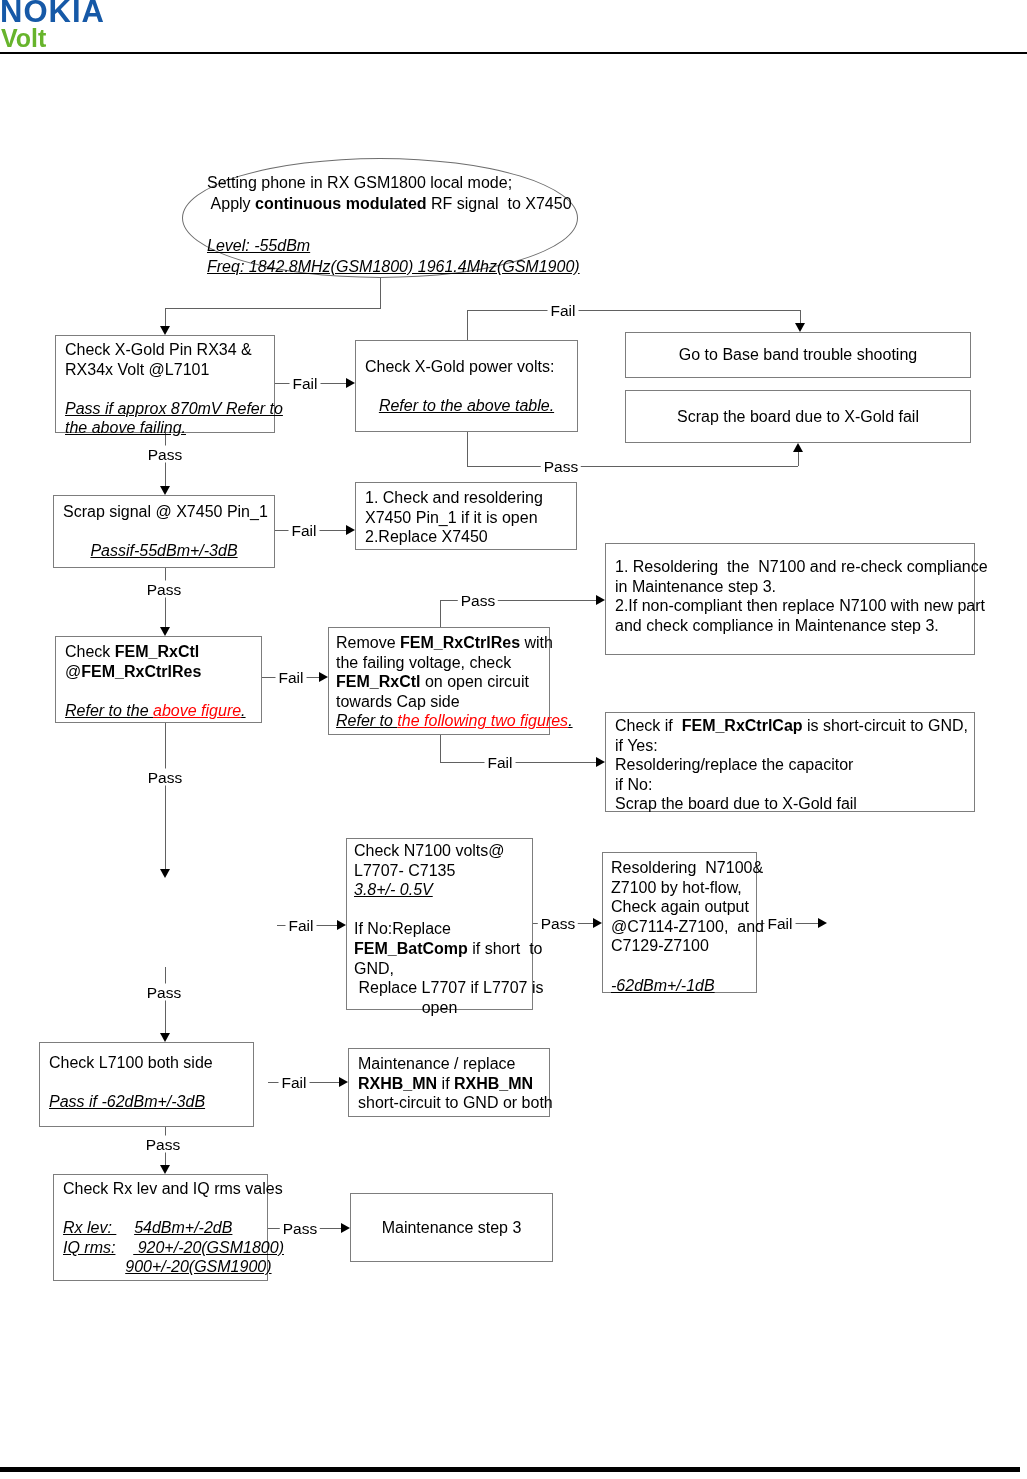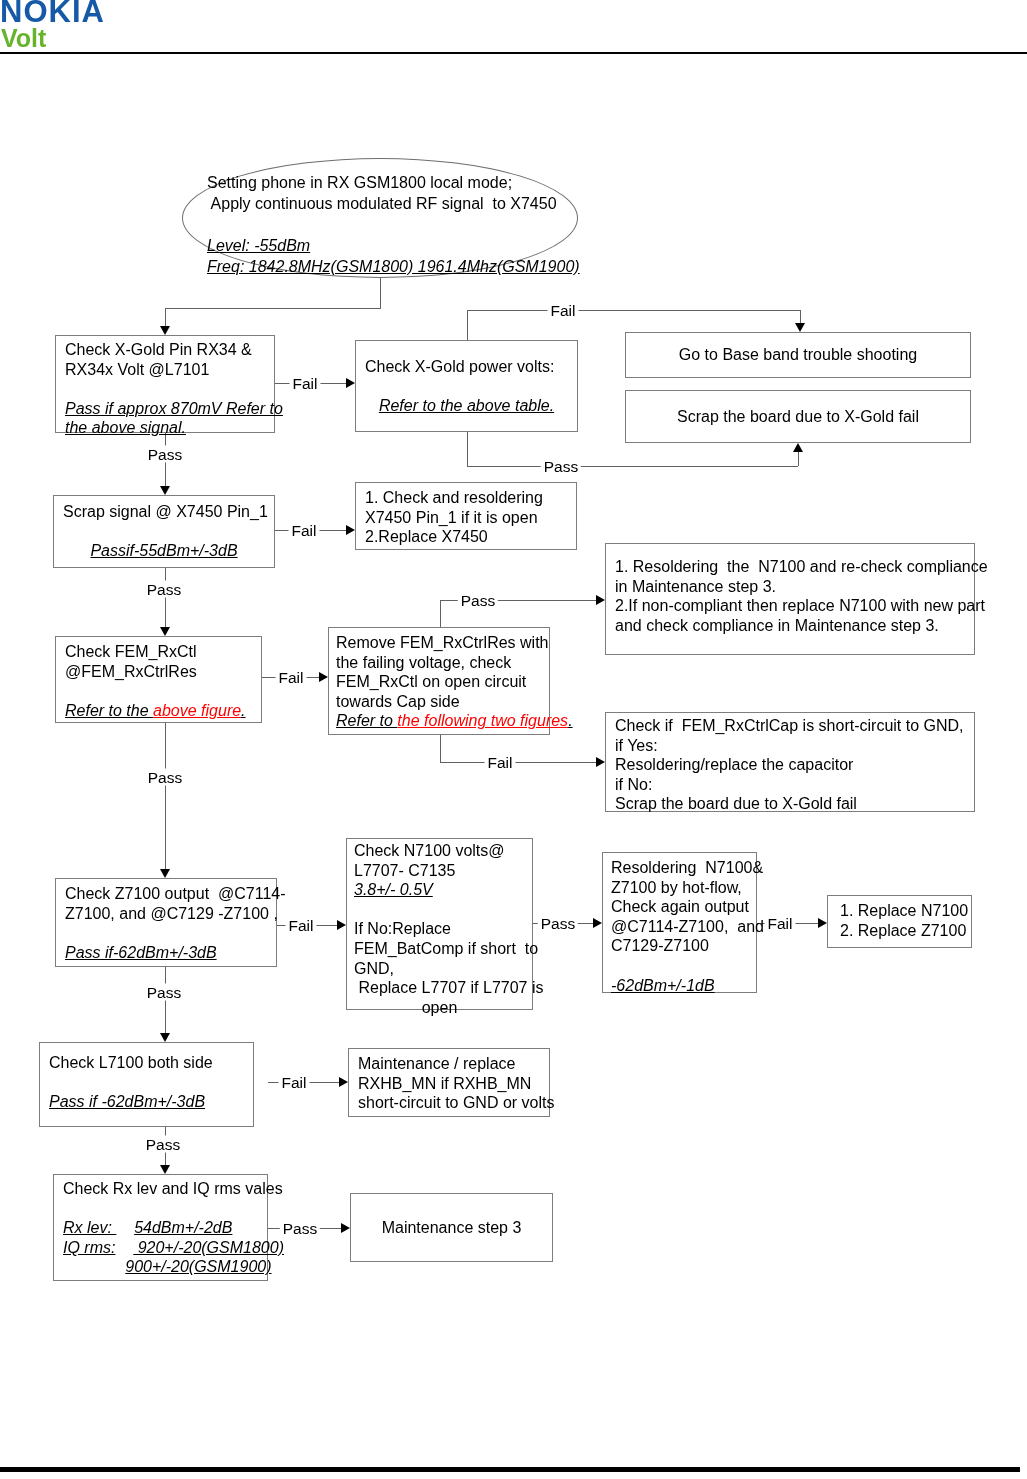--- a/index.html
+++ b/index.html
@@ -10,21 +10,21 @@
   .brand-bottom{position:absolute;left:1px;top:24px;font-size:25px;font-weight:bold;color:#67b42c;}
   .rule{position:absolute;background:#000;}
   .ln{position:absolute;background:#616161;}
   .box{position:absolute;border:1px solid #7d7d7d;background:#fff;box-sizing:border-box;
        font-size:16px;line-height:19.6px;white-space:pre;}
   .ellipse{position:absolute;border:1px solid #6e6e6e;border-radius:50%;background:#fff;
            box-sizing:border-box;font-size:16px;line-height:21px;white-space:pre;}
   .flexc{display:flex;flex-direction:column;justify-content:center;align-items:center;}
   .tline{min-height:1em;}
   .tline.center{text-align:center;}
-  .b{font-weight:normal;}
+  .b{font-weight:bold;}
   .i{font-style:italic;}
   .u{text-decoration:underline;}
   .r{color:#ff0000;}
   .lbl{position:absolute;transform:translate(-50%,-50%);background:#fff;
        padding:0 3px;font-size:15.5px;line-height:17px;}
   .arr-d{position:absolute;width:0;height:0;border-left:5px solid transparent;
          border-right:5px solid transparent;border-top:9px solid #000;}
   .arr-u{position:absolute;width:0;height:0;border-left:5px solid transparent;
          border-right:5px solid transparent;border-bottom:9px solid #000;}
   .arr-r{position:absolute;width:0;height:0;border-top:5px solid transparent;
@@ -96,51 +96,49 @@
 
   <div class="ln" style="left:268px;top:1082px;width:71px;height:1px;"></div>
   <div class="arr-r" style="left:339px;top:1077px;"></div>
 
   <div class="ln" style="left:165px;top:1127px;width:1px;height:38px;"></div>
   <div class="arr-d" style="left:160px;top:1165px;"></div>
 
   <div class="ln" style="left:268px;top:1228px;width:73px;height:1px;"></div>
   <div class="arr-r" style="left:341px;top:1223px;"></div>
 
-  <div class="box" style="left:55px;top:335px;width:220px;height:98px;padding:4px 9px;"><div class="tline"><span>Check X-Gold Pin RX34 &amp;</span></div><div class="tline"><span>RX34x Volt @L7101</span></div><div class="tline">&nbsp;</div><div class="tline"><span class="i u">Pass if approx 870mV Refer to</span></div><div class="tline"><span class="i u">the above signal.</span></div></div>
+  <div class="box" style="left:55px;top:335px;width:220px;height:98px;padding:4px 9px;"><div class="tline"><span>Check X-Gold Pin RX34 &amp;</span></div><div class="tline"><span>RX34x Volt @L7101</span></div><div class="tline">&nbsp;</div><div class="tline"><span class="i u">Pass if approx 870mV Refer to</span></div><div class="tline"><span class="i u">the above failing.</span></div></div>
 
   <div class="box flexc" style="left:625px;top:332px;width:346px;height:46px;"><div class="tline"><span>Go to Base band trouble shooting</span></div></div>
 
   <div class="box" style="left:355px;top:340px;width:223px;height:92px;padding:16px 9px 0;"><div class="tline"><span>Check X-Gold power volts:</span></div><div class="tline">&nbsp;</div><div class="tline center"><span class="i u">Refer to the above table.</span></div></div>
 
   <div class="box flexc" style="left:625px;top:390px;width:346px;height:53px;"><div class="tline"><span>Scrap the board due to X-Gold fail</span></div></div>
 
   <div class="box" style="left:53px;top:495px;width:222px;height:73px;padding:6px 9px 0;"><div class="tline"><span>Scrap signal @ X7450 Pin_1</span></div><div class="tline">&nbsp;</div><div class="tline center"><span class="i u">Passif-55dBm+/-3dB</span></div></div>
 
   <div class="box" style="left:355px;top:482px;width:222px;height:68px;padding:5px 9px 0;"><div class="tline"><span>1. Check and resoldering</span></div><div class="tline"><span>X7450 Pin_1 if it is open</span></div><div class="tline"><span>2.Replace X7450</span></div></div>
 
   <div class="box" style="left:55px;top:636px;width:207px;height:87px;padding:5px 9px 0;"><div class="tline"><span>Check </span><span class="b">FEM_RxCtl</span></div><div class="tline"><span>@</span><span class="b">FEM_RxCtrlRes</span></div><div class="tline">&nbsp;</div><div class="tline"><span class="i u">Refer to the </span><span class="i u r">above figure</span><span class="i u">.</span></div></div>
 
   <div class="box" style="left:328px;top:627px;width:222px;height:108px;padding:5px 7px 0;"><div class="tline"><span>Remove </span><span class="b">FEM_RxCtrlRes</span><span> with</span></div><div class="tline"><span>the failing voltage, check</span></div><div class="tline"><span class="b">FEM_RxCtl</span><span> on open circuit</span></div><div class="tline"><span>towards Cap side</span></div><div class="tline"><span class="i u">Refer to </span><span class="i u r">the following two figures</span><span class="i u">.</span></div></div>
 
   <div class="box" style="left:605px;top:543px;width:370px;height:112px;padding:13px 9px 0;"><div class="tline"><span>1. Resoldering  the  N7100 and re-check compliance</span></div><div class="tline"><span>in Maintenance step 3.</span></div><div class="tline"><span>2.If non-compliant then replace N7100 with new part</span></div><div class="tline"><span>and check compliance in Maintenance step 3.</span></div></div>
 
   <div class="box" style="left:605px;top:712px;width:370px;height:100px;padding:3px 9px 0;"><div class="tline"><span>Check if  </span><span class="b">FEM_RxCtrlCap</span><span> is short-circuit to GND,</span></div><div class="tline"><span>if Yes:</span></div><div class="tline"><span>Resoldering/replace the capacitor</span></div><div class="tline"><span>if No:</span></div><div class="tline"><span>Scrap the board due to X-Gold fail</span></div></div>
 
-  <div class="box" style="left:55px;top:878px;width:222px;height:89px;padding:5px 9px 0;"><div class="tline"><span>Check Z7100 output  @C7114-</span></div><div class="tline"><span>Z7100, and @C7129 -Z7100 ,</span></div><div class="tline">&nbsp;</div><div class="tline"><span class="i u">Pass if-62dBm+/-3dB</span></div></div>
 
   <div class="box" style="left:346px;top:838px;width:187px;height:172px;padding:2px 7px 0;"><div class="tline"><span>Check N7100 volts@</span></div><div class="tline"><span>L7707- C7135</span></div><div class="tline"><span class="i u">3.8+/- 0.5V</span></div><div class="tline">&nbsp;</div><div class="tline"><span>If No:Replace</span></div><div class="tline"><span class="b">FEM_BatComp</span><span> if short  to</span></div><div class="tline"><span>GND,</span></div><div class="tline"><span> Replace L7707 if L7707 is</span></div><div class="tline center"><span>open</span></div></div>
 
   <div class="box" style="left:602px;top:852px;width:155px;height:141px;padding:5px 8px 0;"><div class="tline"><span>Resoldering  N7100&amp;</span></div><div class="tline"><span>Z7100 by hot-flow,</span></div><div class="tline"><span>Check again output</span></div><div class="tline"><span>@C7114-Z7100,  and</span></div><div class="tline"><span>C7129-Z7100</span></div><div class="tline">&nbsp;</div><div class="tline"><span class="i u">-62dBm+/-1dB</span></div></div>
 
-  <div class="box" style="left:827px;top:895px;width:145px;height:53px;padding:5px 12px 0;"><div class="tline"><span>1. Replace N7100</span></div><div class="tline"><span>2. Replace Z7100</span></div></div>
 
   <div class="box" style="left:39px;top:1042px;width:215px;height:85px;padding:10px 9px 0;"><div class="tline"><span>Check L7100 both side</span></div><div class="tline">&nbsp;</div><div class="tline"><span class="i u">Pass if -62dBm+/-3dB</span></div></div>
 
-  <div class="box" style="left:348px;top:1048px;width:202px;height:69px;padding:5px 9px 0;"><div class="tline"><span>Maintenance / replace</span></div><div class="tline"><span class="b">RXHB_MN</span><span> if </span><span class="b">RXHB_MN</span></div><div class="tline"><span>short-circuit to GND or volts</span></div></div>
+  <div class="box" style="left:348px;top:1048px;width:202px;height:69px;padding:5px 9px 0;"><div class="tline"><span>Maintenance / replace</span></div><div class="tline"><span class="b">RXHB_MN</span><span> if </span><span class="b">RXHB_MN</span></div><div class="tline"><span>short-circuit to GND or both</span></div></div>
 
   <div class="box" style="left:53px;top:1174px;width:215px;height:107px;padding:4px 9px 0;"><div class="tline"><span>Check Rx lev and IQ rms vales</span></div><div class="tline">&nbsp;</div><div class="tline"><span class="i u">Rx lev: </span><span>    </span><span class="i u">54dBm+/-2dB</span></div><div class="tline"><span class="i u">IQ rms:</span><span>    </span><span class="i u"> 920+/-20(GSM1800)</span></div><div class="tline"><span>              </span><span class="i u">900+/-20(GSM1900)</span></div></div>
 
   <div class="box flexc" style="left:350px;top:1193px;width:203px;height:69px;"><div class="tline"><span>Maintenance step 3</span></div></div>
 
   <span class="lbl" style="left:305px;top:383px;">Fail</span>
   <span class="lbl" style="left:563px;top:310px;">Fail</span>
   <span class="lbl" style="left:561px;top:466px;">Pass</span>
   <span class="lbl" style="left:165px;top:454px;">Pass</span>
   <span class="lbl" style="left:304px;top:530px;">Fail</span>

